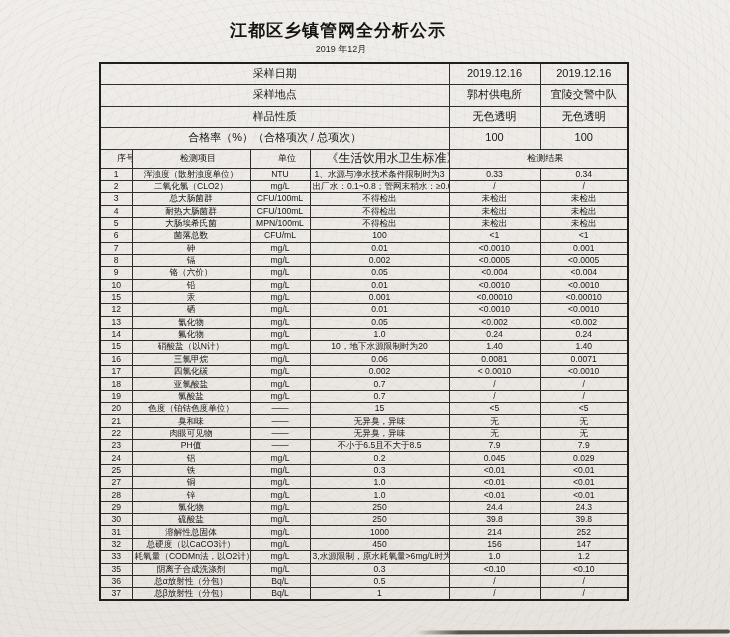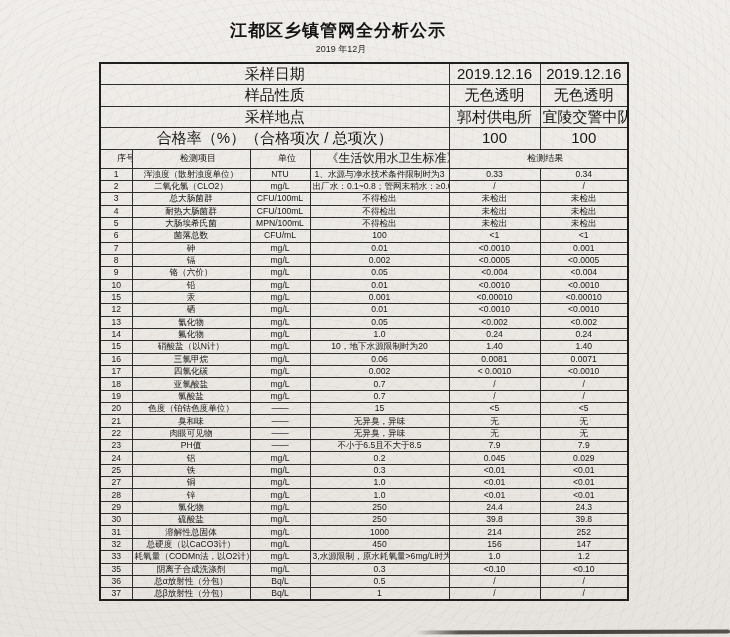--- a/index.html
+++ b/index.html
@@ -35,21 +35,21 @@
   }
   table.main td{
     border:1px solid #2e2e2e;
     padding:0 2px;
     font-size:8.6px;line-height:1.05;
     text-align:center;vertical-align:middle;
     white-space:nowrap;overflow:hidden;
     color:#151515;
   }
   tr.info-row{height:21.5px;}
-  tr.info-row td{font-size:15px;text-align:center;}
+  tr.info-row td{font-size:11px;text-align:center;}
   tr.col-head{height:19px;}
   tr.col-head td{font-size:9px;padding-left:16px;}
   tr.data-row{height:12.35px;}
   td.c-item{text-align:left;padding-left:4px;}
   td.c-standard{letter-spacing:0;}
   .scan-edge{
     position:absolute;top:630px;left:415px;width:315px;height:4px;
     background:linear-gradient(90deg, rgba(90,85,78,0) 0%, #5a554e 14%, #45423d 55%, #56524b 100%);
     border-radius:2px;transform:rotate(-0.15deg);
   }
@@ -71,28 +71,28 @@
       <col style="width:91px">
       <col style="width:88px">
   </colgroup>
   <tbody>
     <tr class="info-row">
       <td colspan="4">采样日期</td>
       <td>2019.12.16</td>
       <td>2019.12.16</td>
     </tr>
     <tr class="info-row">
+      <td colspan="4">采样地点</td>
+      <td>郭村供电所</td>
+      <td>宜陵交警中队</td>
+    </tr>
+    <tr class="info-row">
       <td colspan="4">样品性质</td>
       <td>无色透明</td>
       <td>无色透明</td>
-    </tr>
-    <tr class="info-row">
-      <td colspan="4">采样地点</td>
-      <td>郭村供电所</td>
-      <td>宜陵交警中队</td>
     </tr>
     <tr class="info-row">
       <td colspan="4">合格率（%）（合格项次 / 总项次）</td>
       <td>100</td>
       <td>100</td>
     </tr>
     <tr class="col-head">
       <td>序号</td>
       <td>检测项目</td>
       <td>单位</td>

